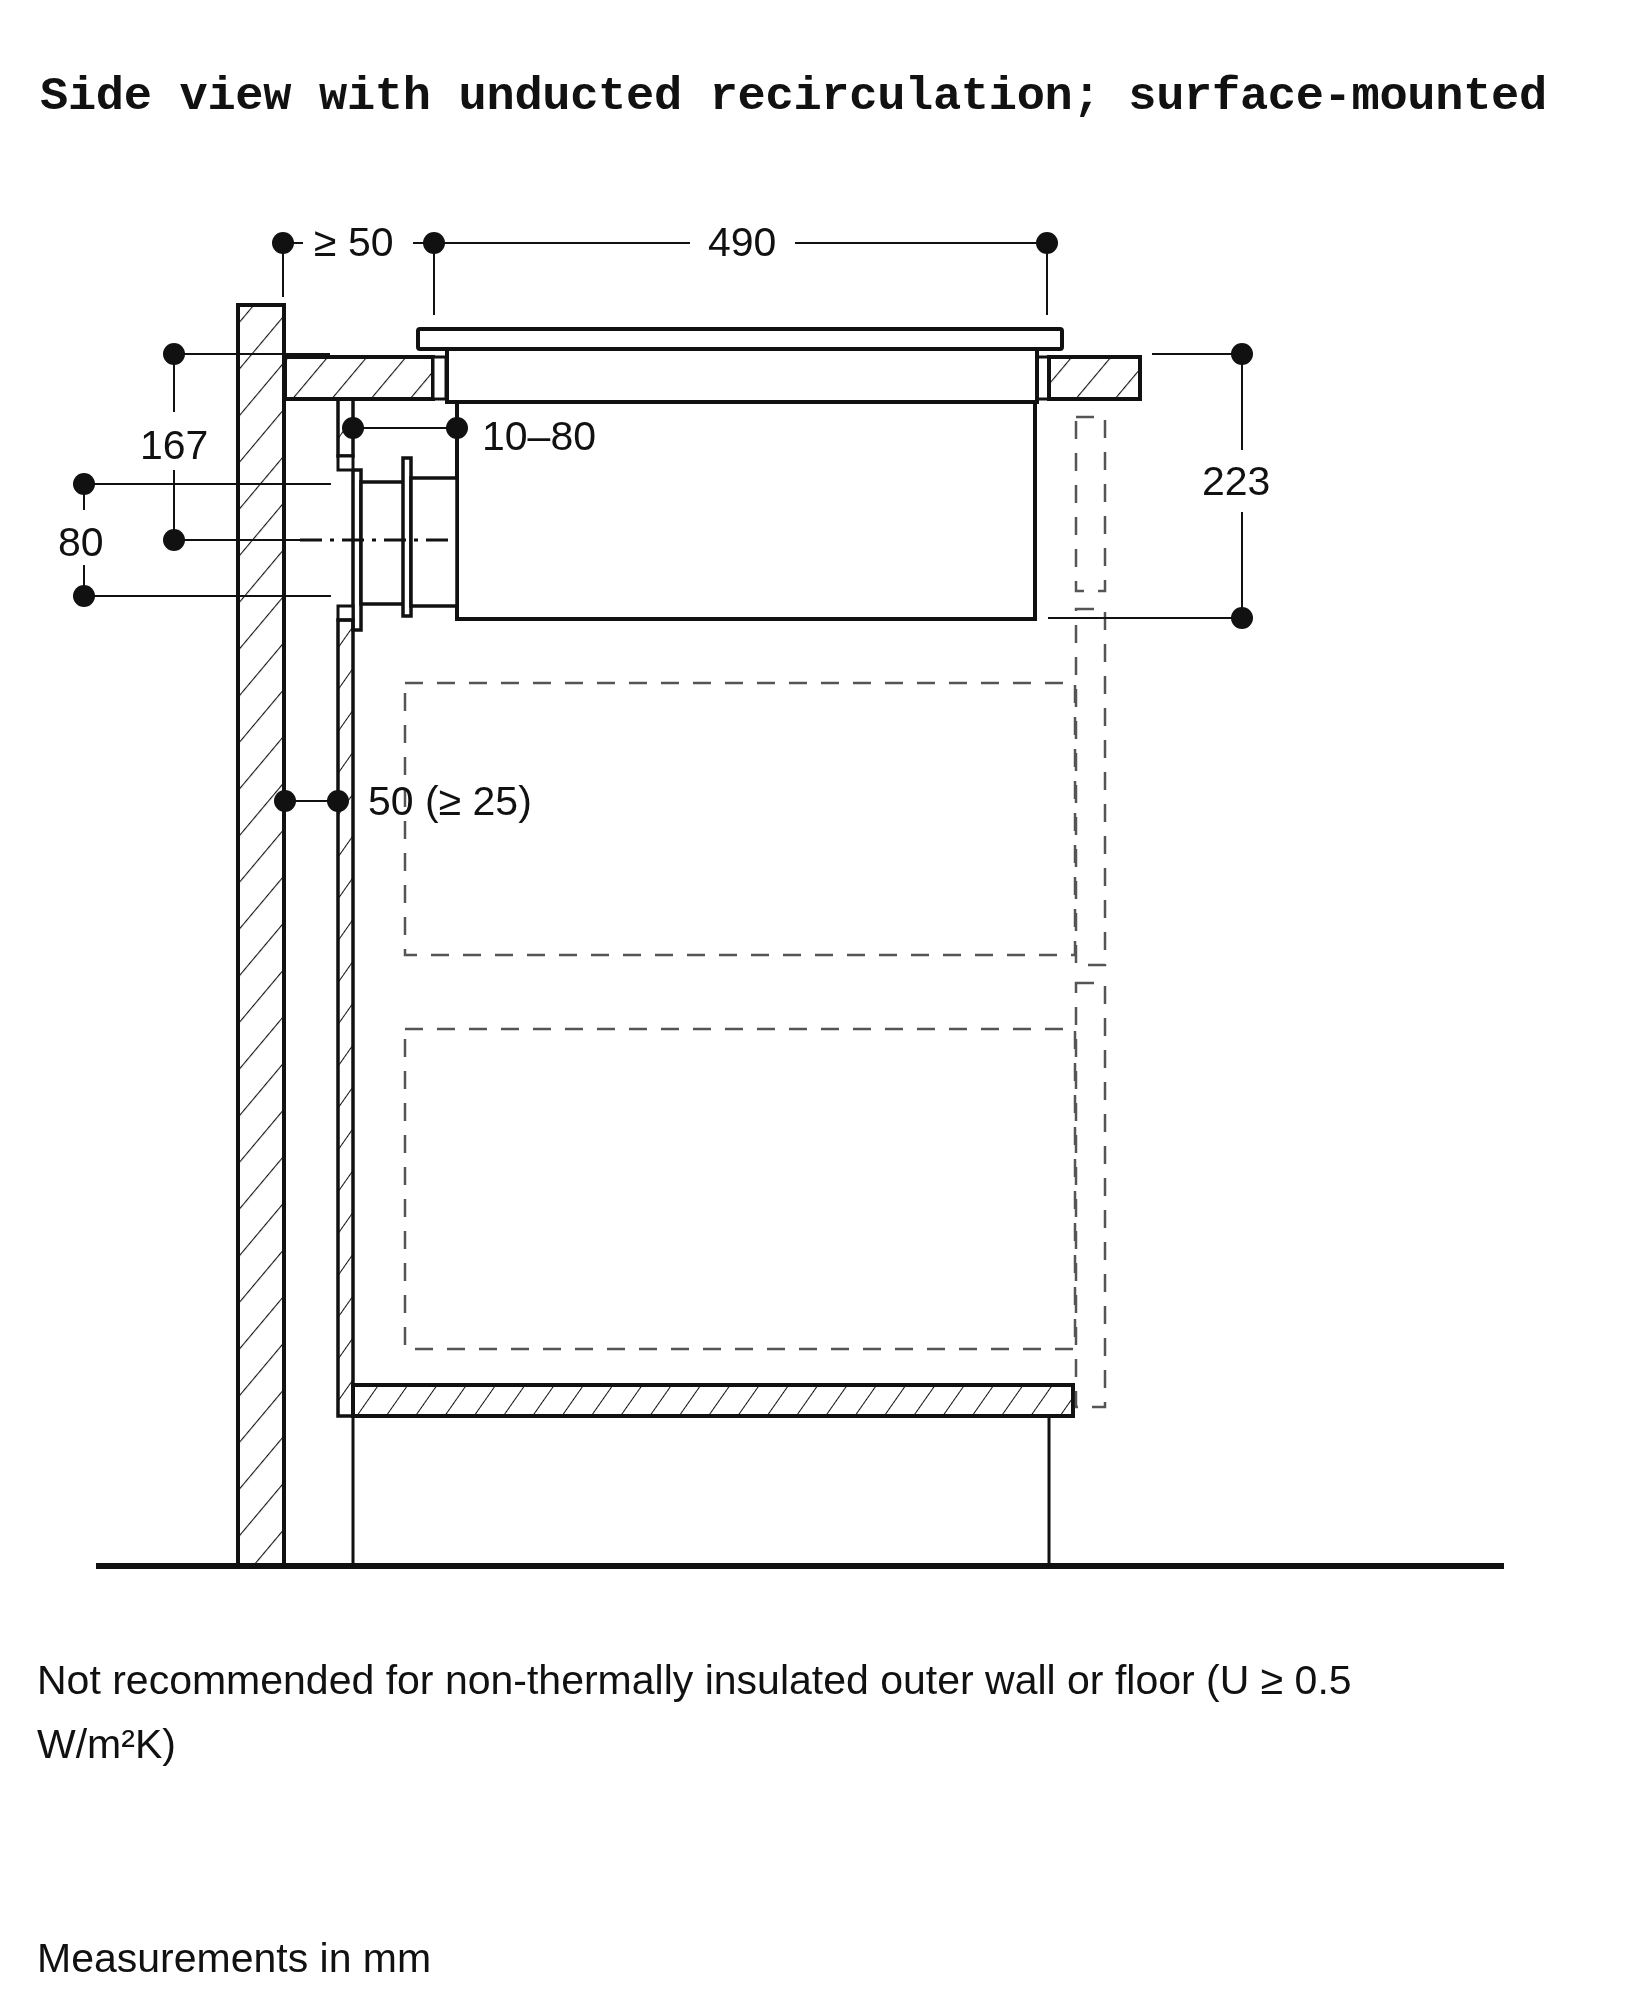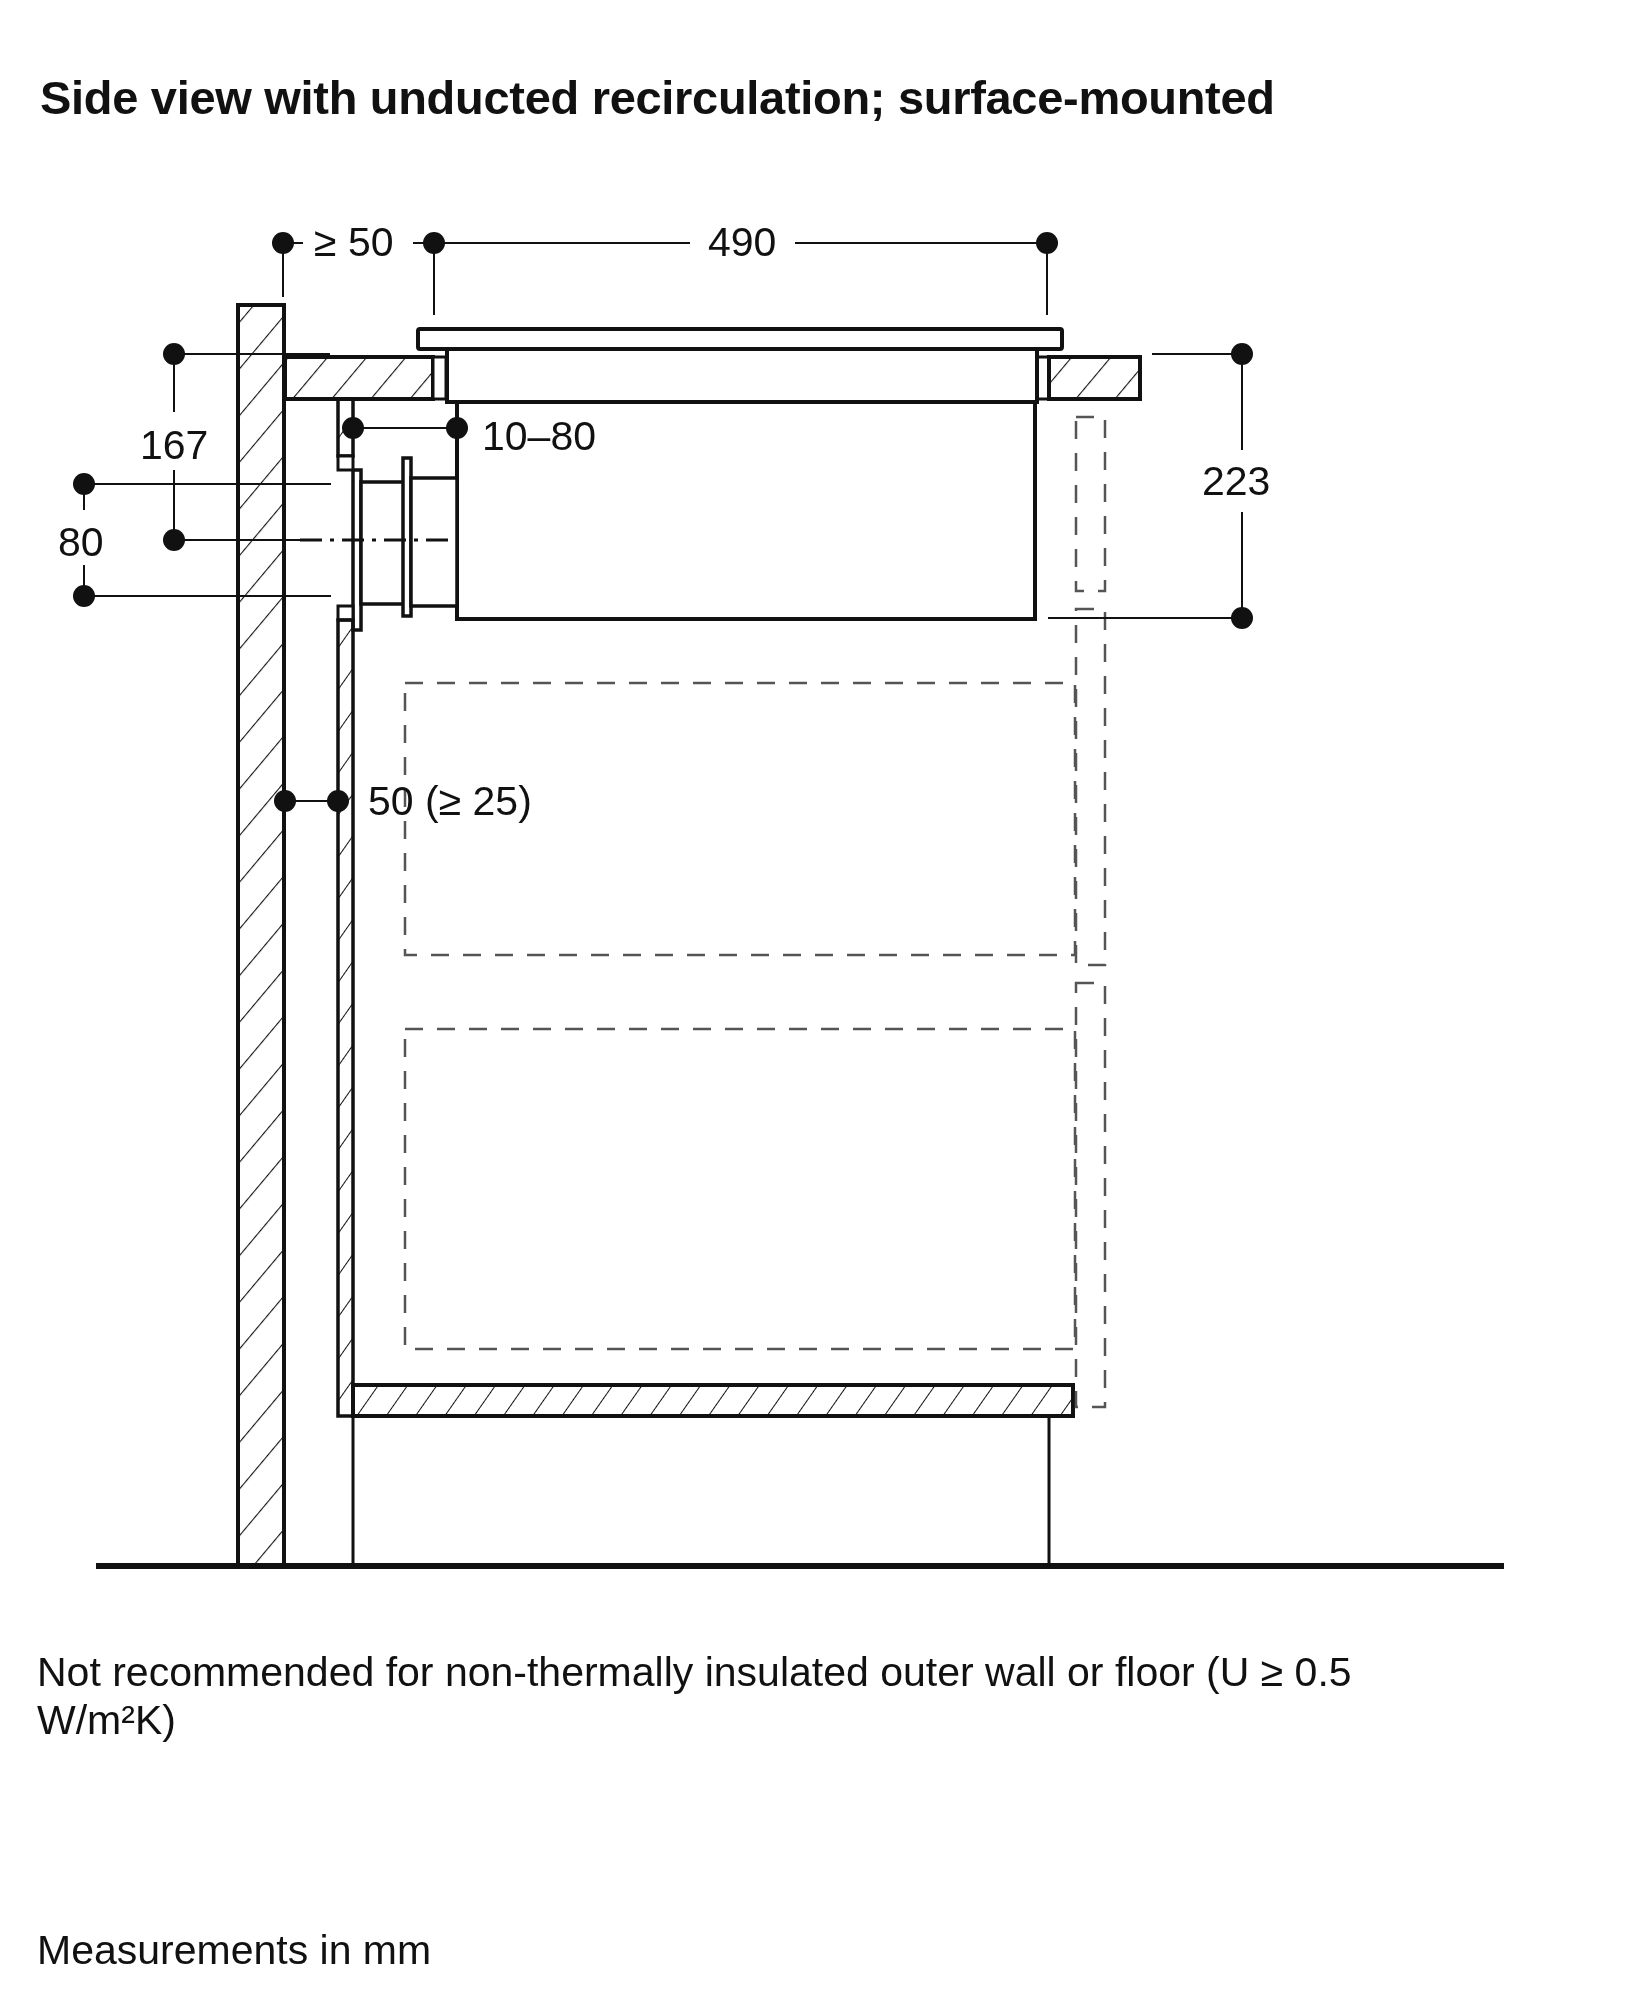--- a/index.html
+++ b/index.html
@@ -1,20 +1,20 @@
 <!DOCTYPE html>
 <html><head>
 <meta charset="utf-8">
 <style>
   html, body { margin:0; padding:0; background:#ffffff; }
   body { width:1643px; height:2000px; position:relative; overflow:hidden;
          font-family:"Liberation Sans", "DejaVu Sans", sans-serif; color:#111; }
   .title { position:absolute; left:40px; top:70px; font-size:47px; font-weight:bold;
-           letter-spacing:-0.3px; color:#111; white-space:nowrap; }
-  .note { position:absolute; left:37px; font-size:41px; line-height:48px; color:#111; }
+           letter-spacing:-0.3px; color:#111; white-space:nowrap;font-family:Liberation Mono, monospace; }
+  .note { position:absolute; left:37px; font-size:41px; line-height:64px; color:#111; }
   #note1 { top:1648px; width:1420px; }
   #note2 { top:1926px; }
   svg { position:absolute; left:0; top:0; }
   .dim-label { font-family:"Liberation Sans", "DejaVu Sans", sans-serif; font-size:41px; fill:#111; }
 </style>
 </head>
 <body>
 
 <div class="title">Side view with unducted recirculation; surface-mounted</div>
 

